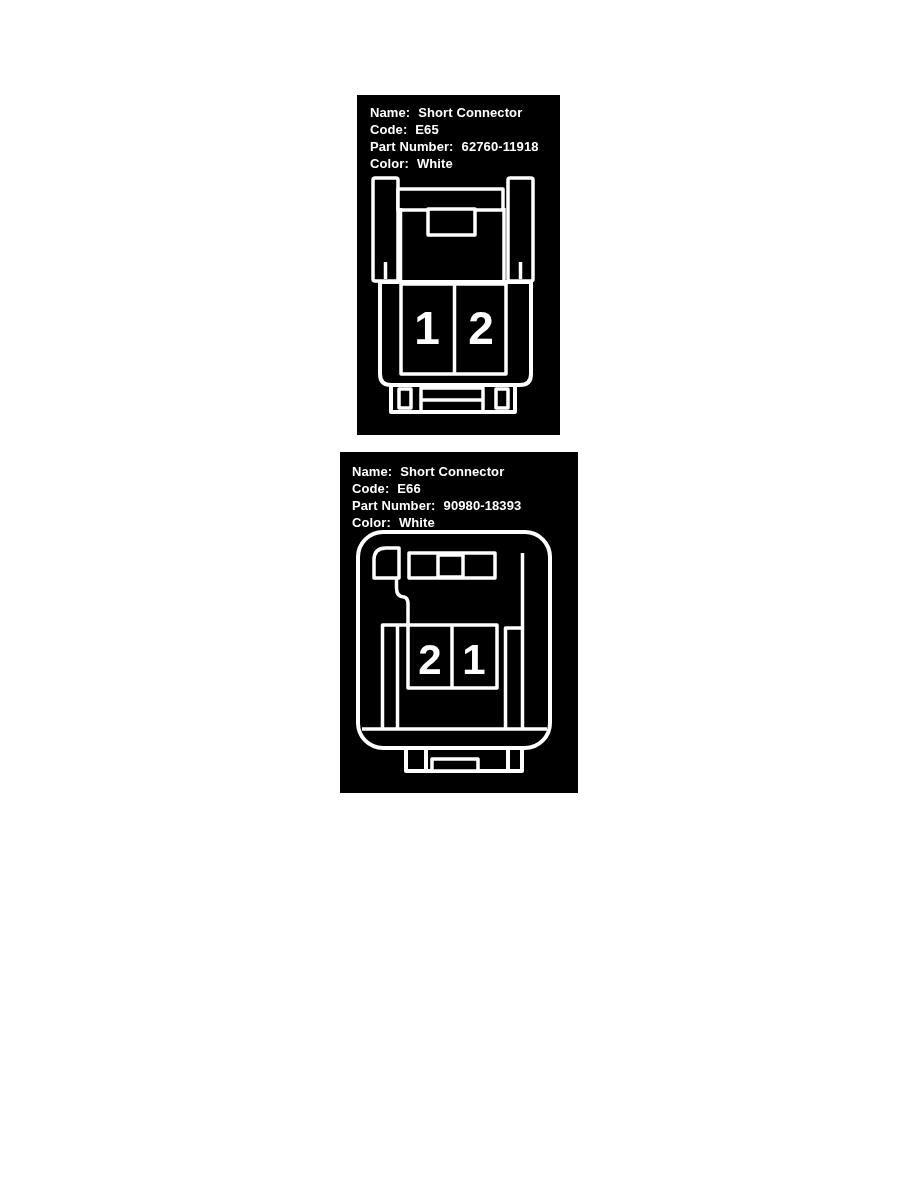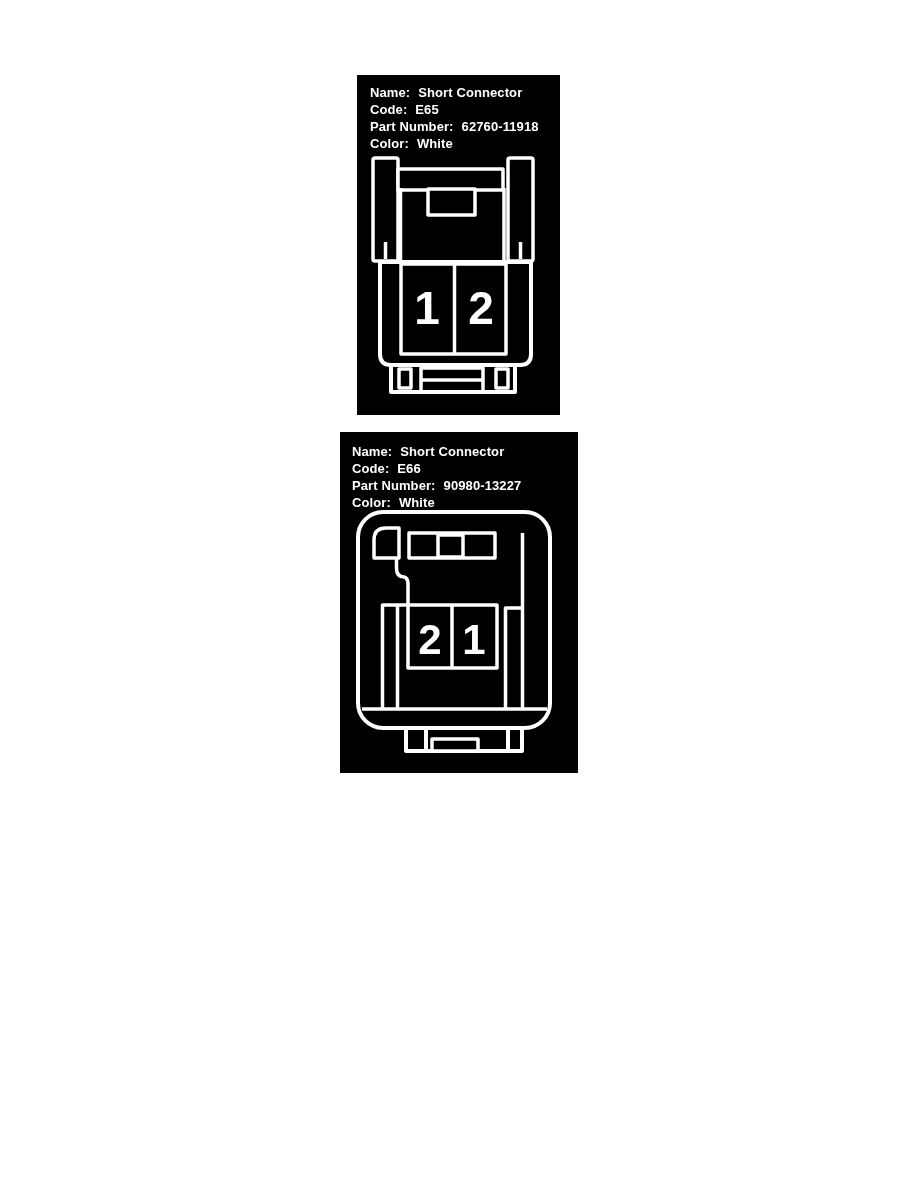--- a/index.html
+++ b/index.html
@@ -1,18 +1,18 @@
 <!DOCTYPE html>
 <html><head>
 <meta charset="utf-8">
 <style>
   html,body{margin:0;padding:0;background:#ffffff;}
   #page{position:relative;width:918px;height:1188px;background:#ffffff;overflow:hidden;
         font-family:"Liberation Sans",sans-serif;}
-  .panel{position:absolute;background:#000000;}
+  .panel{position:absolute;background:#000000;margin-top:20px;}
   #panel-e65{left:357px;top:75px;width:203px;height:340px;}
   #panel-e66{left:340px;top:432px;width:238px;height:341px;}
   .hdr{position:absolute;top:0;left:0;right:0;color:#ffffff;font-weight:bold;
        font-size:13px;letter-spacing:0.1px;}
   #panel-e65 .hdr{padding:9px 0 0 13px;}
   #panel-e66 .hdr{padding:11px 0 0 12px;}
   .hline{height:17px;line-height:17px;white-space:nowrap;}
   .val{margin-left:8px;}
   svg.diagram{position:absolute;left:0;top:0;}
   svg.diagram *{vector-effect:none;}
@@ -72,21 +72,21 @@
 
   <div class="panel" id="panel-e66">
     <div class="hdr">
       <div class="hline">
         <span>Name:</span><span class="val">Short Connector</span>
       </div>
       <div class="hline">
         <span>Code:</span><span class="val">E66</span>
       </div>
       <div class="hline">
-        <span>Part Number:</span><span class="val">90980-13227</span>
+        <span>Part Number:</span><span class="val">90980-18393</span>
       </div>
       <div class="hline">
         <span>Color:</span><span class="val">White</span>
       </div>
     </div>
 
     <svg class="diagram" width="238" height="341" viewBox="0 0 238 341">
 
       <rect class="stf4" x="18" y="80" width="192" height="216" rx="25" stroke-width="4.5"></rect>
 

